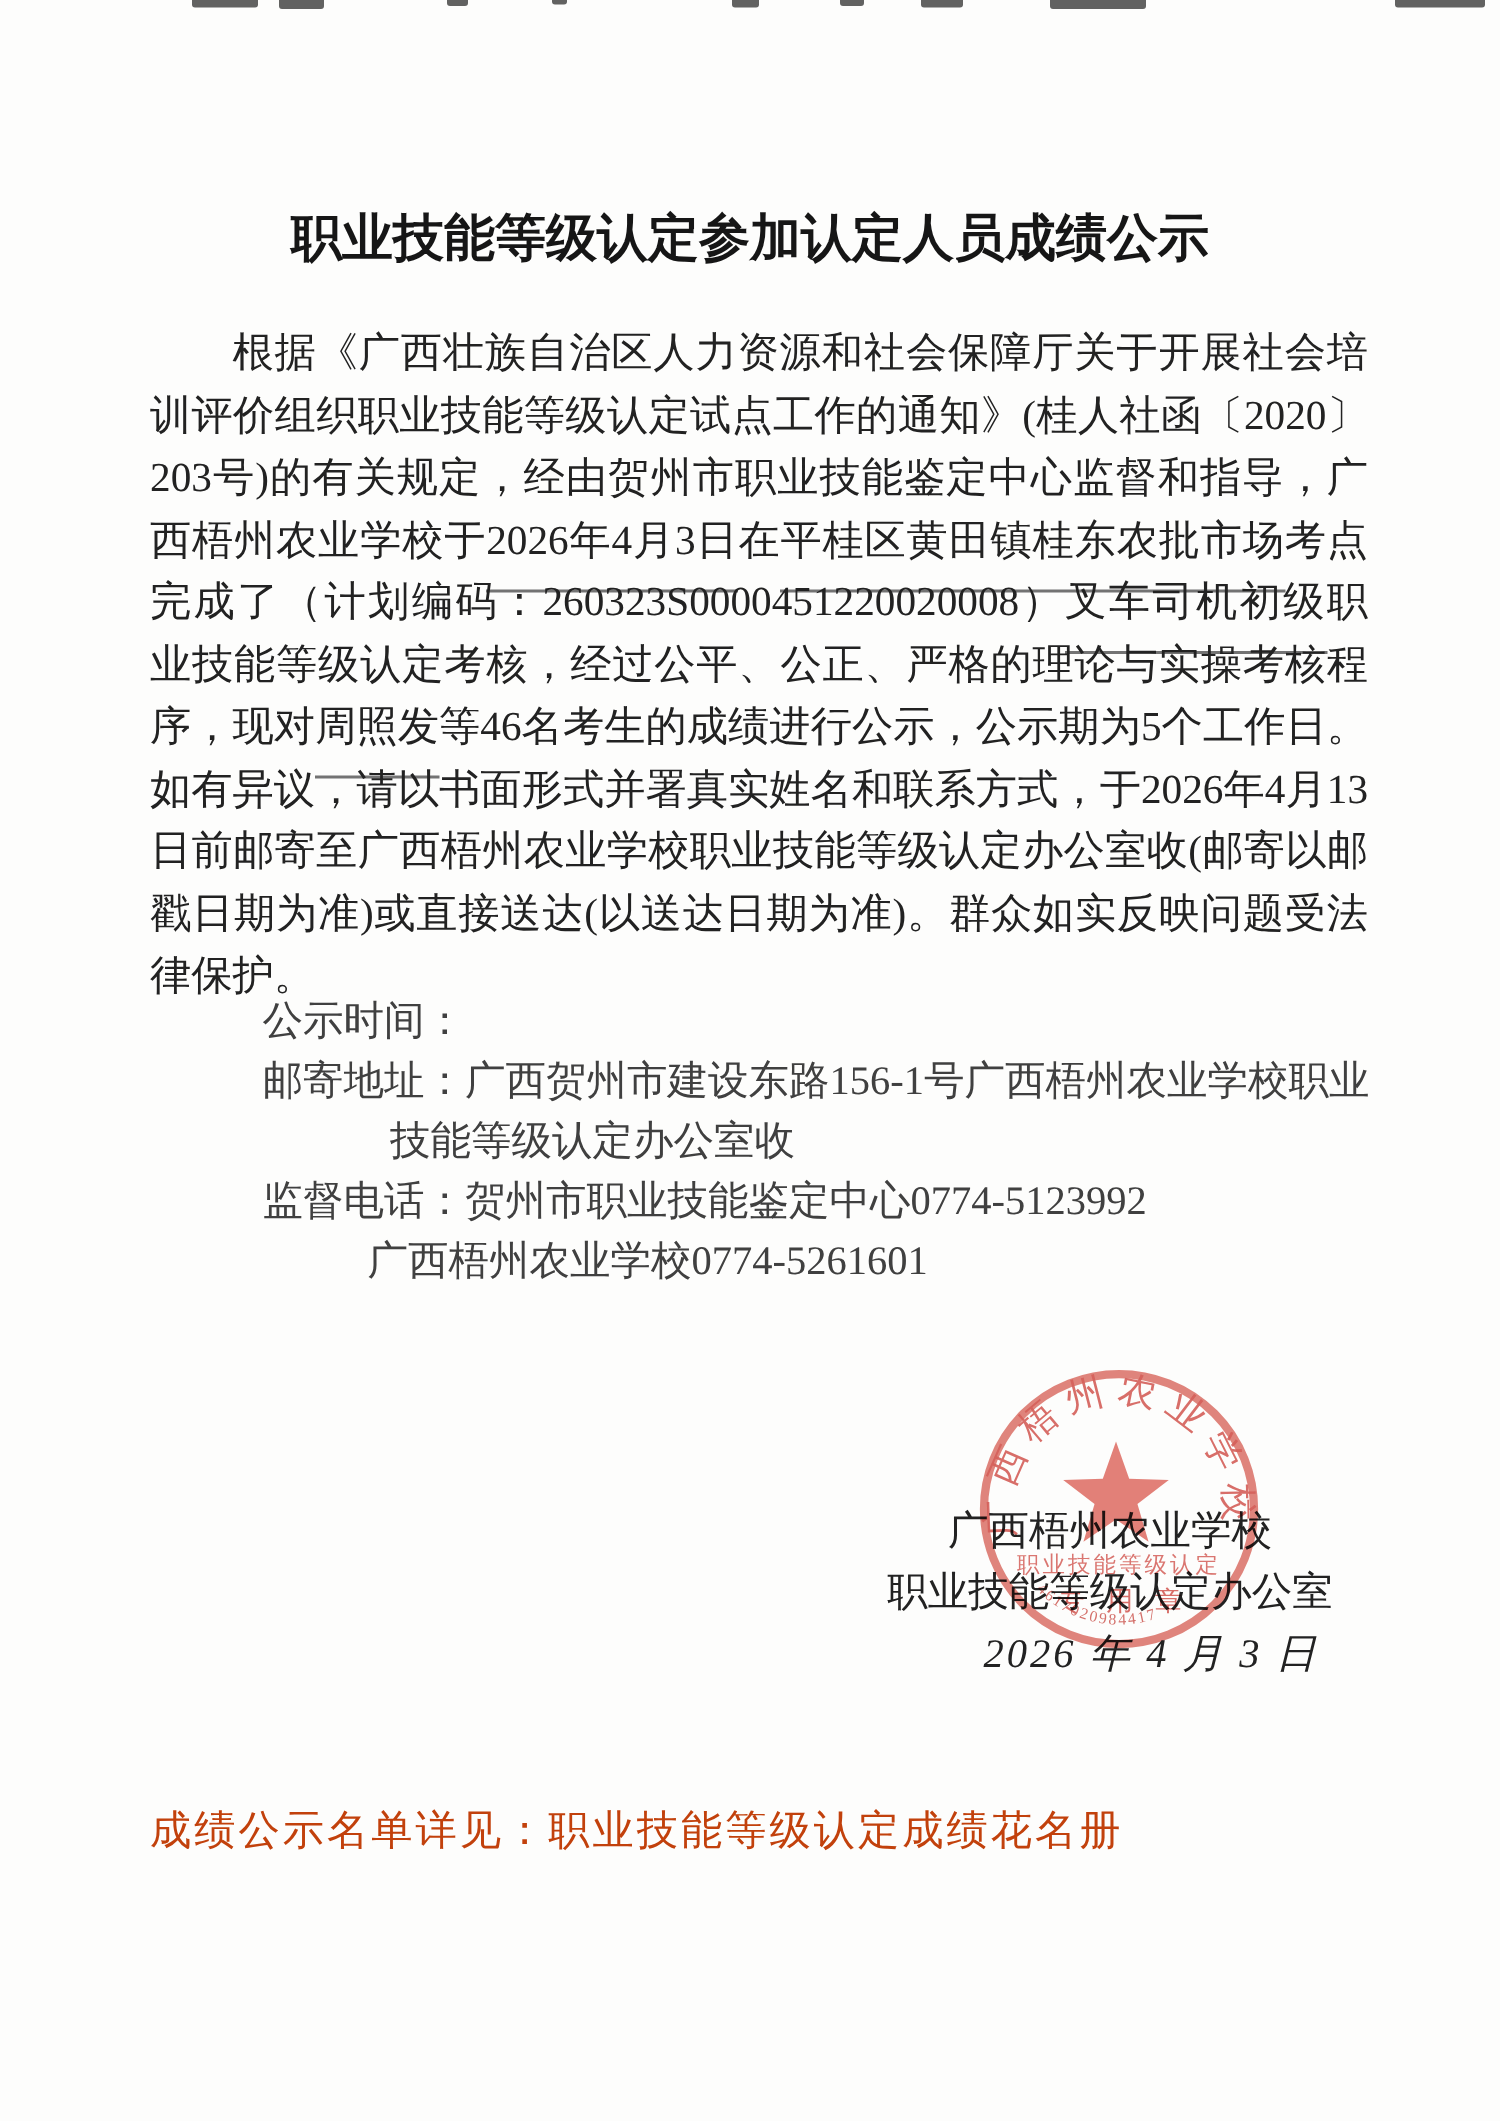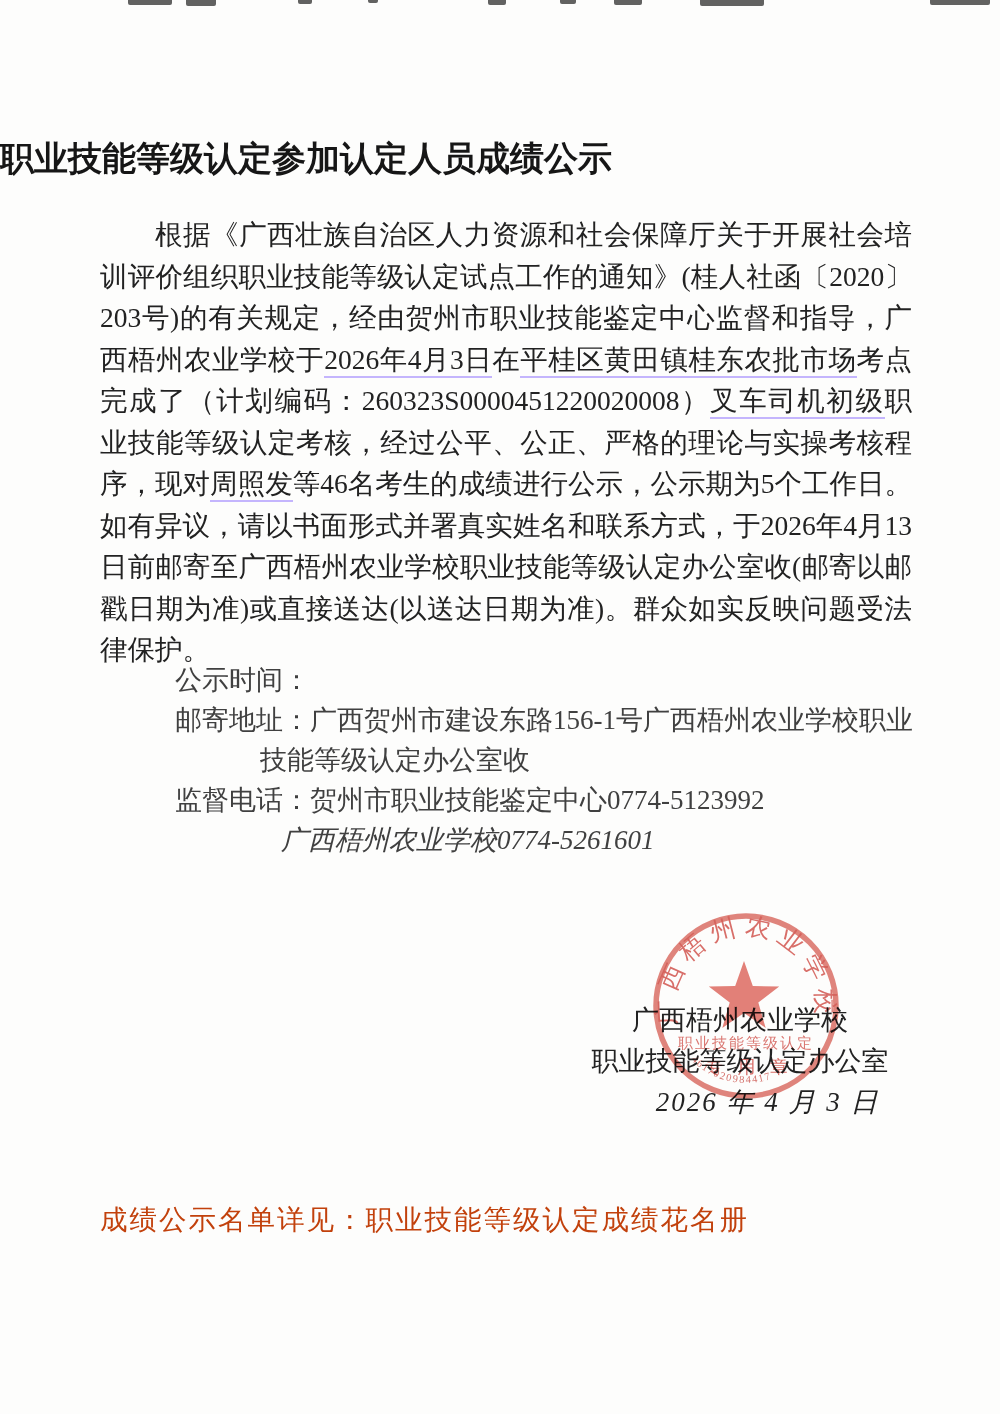--- a/index.html
+++ b/index.html
@@ -15,45 +15,45 @@
     background: #fdfdfc;
     overflow: hidden;
   }
   
   .top-artifacts i {
     position: absolute; top: 0; display: block;
     background: #2e2e2e; opacity: .75; border-radius: 0 0 2px 2px;
   }
   .title {
     position: absolute; top: 136px; left: 0; width: 1000px;
-    margin: 0; 
+    margin: 0; text-align: center;
     font-size: 34px; font-weight: 700; letter-spacing: 0px;
     font-family: "Liberation Sans", sans-serif;
     color: #161616;
   }
   .body-par {
     position: absolute; top: 214px; left: 100px; width: 812px;
     margin: 0;
     font-size: 27.5px; line-height: 41.5px;
     text-align: justify;
     text-indent: 2em;
     color: #222;
   }
   .body-par .u {
-    border-bottom: 2px solid #c4b5fd;
-    padding-bottom: 1px;
+    border-bottom: 2px solid #737373;
+    padding-bottom: 18px;
   }
   .info {
     position: absolute; top: 660px; left: 175px;
     font-size: 27px; line-height: 40px;
     color: #404040;
     white-space: nowrap;
   }
   .info .indent1 { margin-left: 85px; }
-  .info .indent2 { margin-left: 106px; font-style: italic; }
+  .info .indent2 { margin-left: 70px; }
   .signature {
     position: absolute; top: 1000px; left: 550px; width: 380px;
     font-size: 27px; line-height: 41px;
     text-align: center; color: #222;
   }
   .signature .sig-date { text-indent: 55px; letter-spacing: 2px; font-style: italic; }
   .footer {
     position: absolute; top: 1202px; left: 100px;
     font-size: 27.5px; color: #c2410c;
     letter-spacing: 2px;

